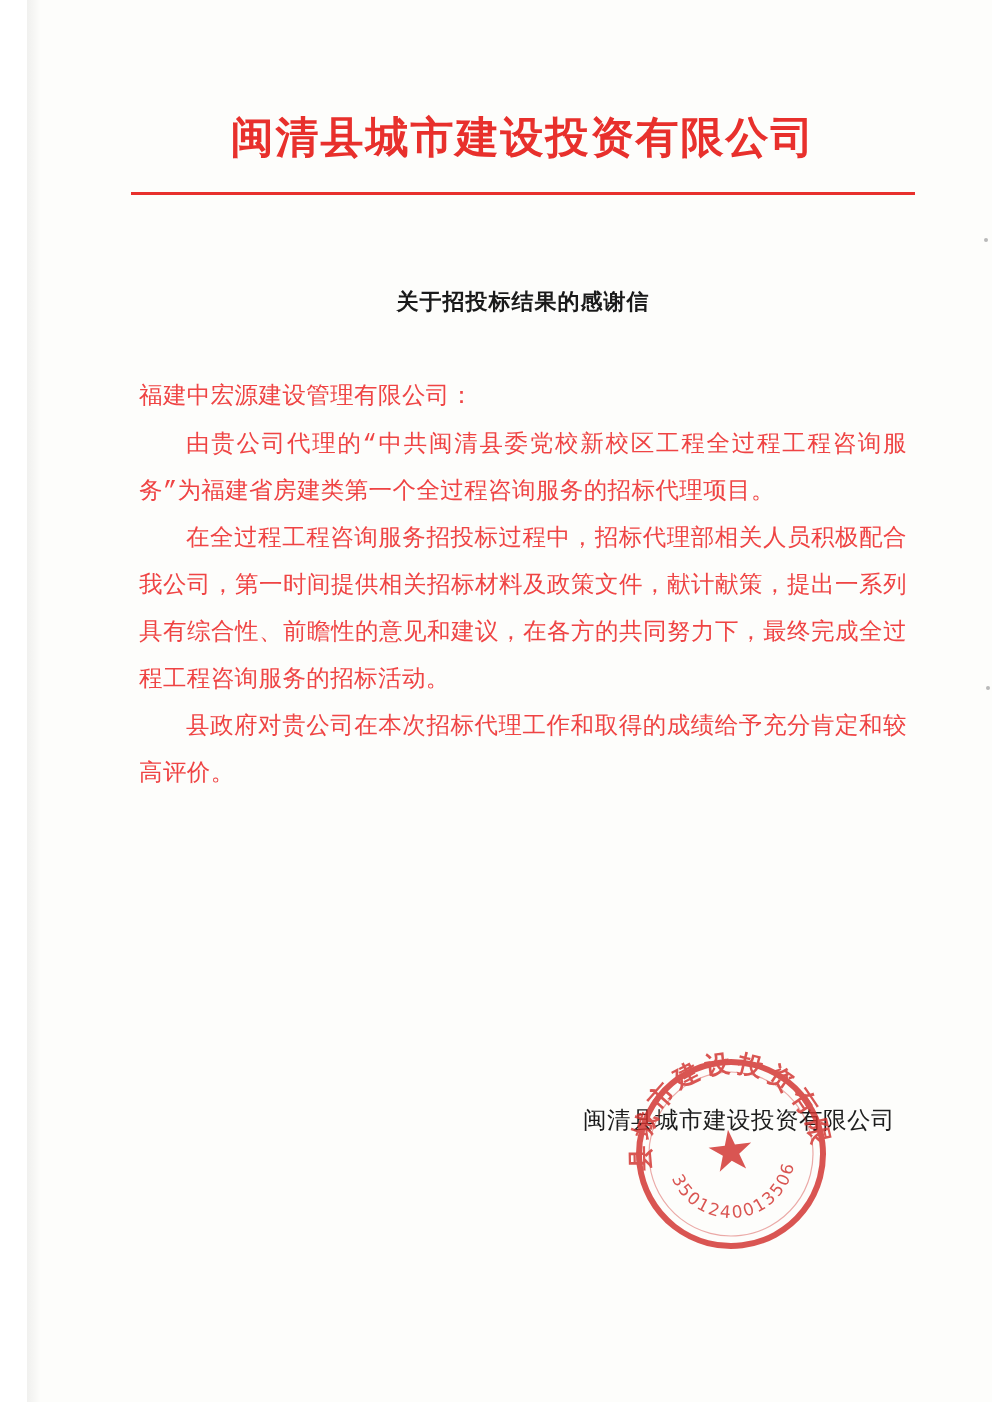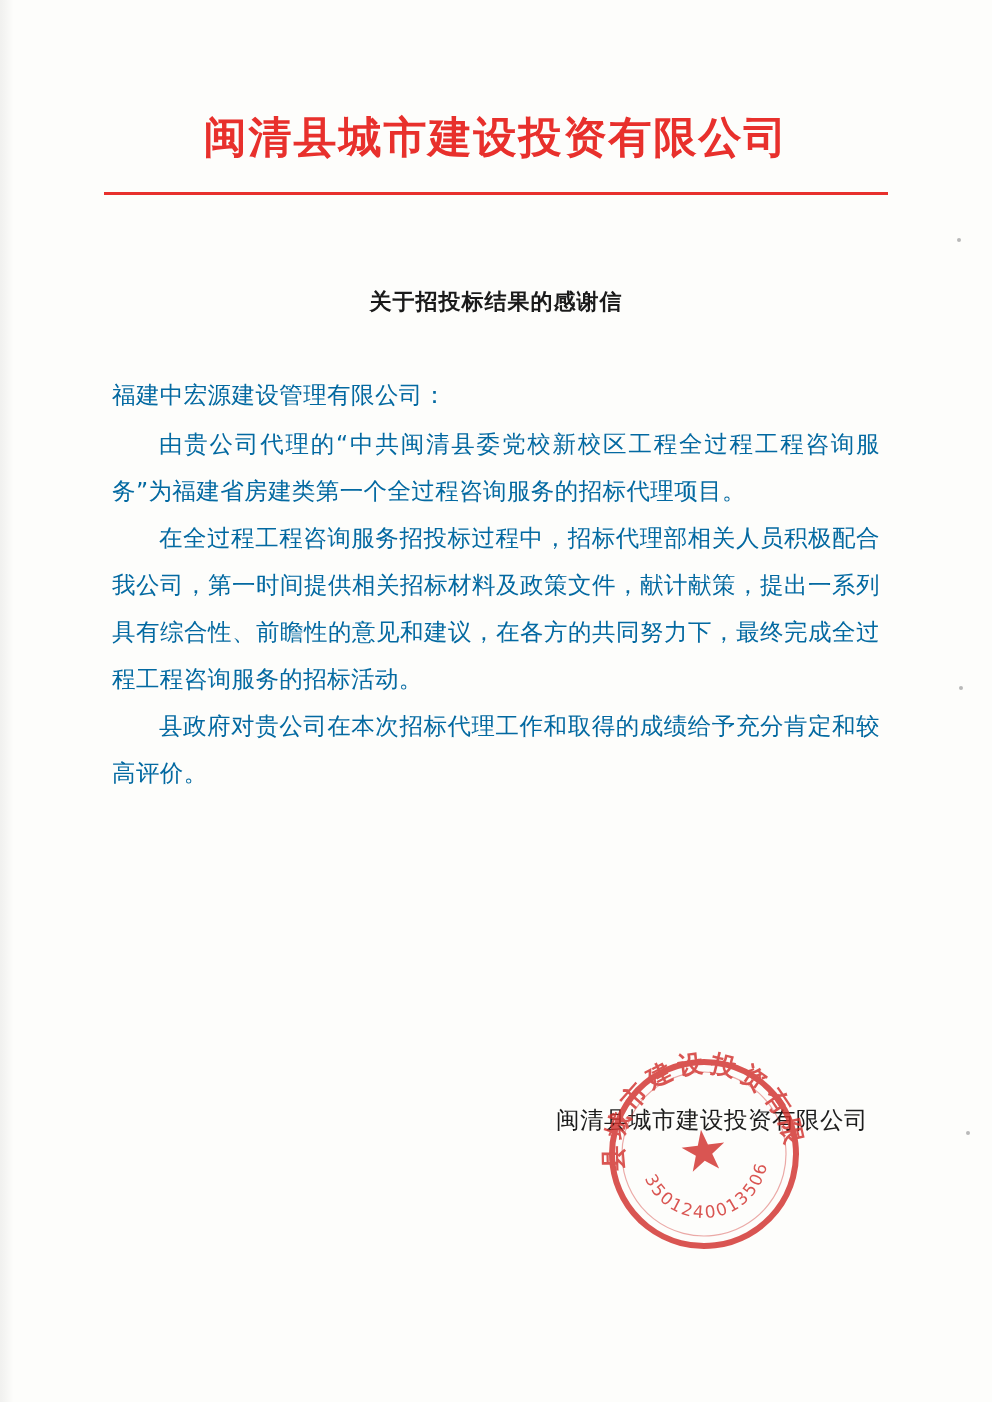--- a/index.html
+++ b/index.html
@@ -13,20 +13,21 @@
     font-family: "Liberation Serif", "DejaVu Serif", serif;
     overflow: hidden;
     position: relative;
   }
 
   
   .page {
     position: absolute;
     inset: 0;
     background: #fdfdfb;
+    margin-left: 27px;
   }
 
   .sheet {
     position: absolute;
     left: 0;
     top: 0;
     width: 992px;
     height: 1402px;
   }
 
@@ -71,31 +72,32 @@
   }
 
   
   .body-block {
     position: absolute;
     left: 112px;
     top: 372px;
     width: 768px;
     font-family: "DejaVu Sans", "Liberation Sans", sans-serif;
     font-size: 23.5px;
-    color: #0369a1;
+    color: #ef4444;
     line-height: 47px;
     text-align: justify;
     letter-spacing: 0.4px;
   }
   .salutation {
     margin: 0 0 2px 0;
   }
   .para {
     margin: 0;
     text-indent: 2em;
+    font-family: Liberation Mono, monospace;
   }
 
   
   .signature {
     position: absolute;
     left: 112px;
     top: 1096px;
     width: 768px;
     font-family: "DejaVu Sans", "Liberation Sans", sans-serif;
     font-size: 23.5px;

